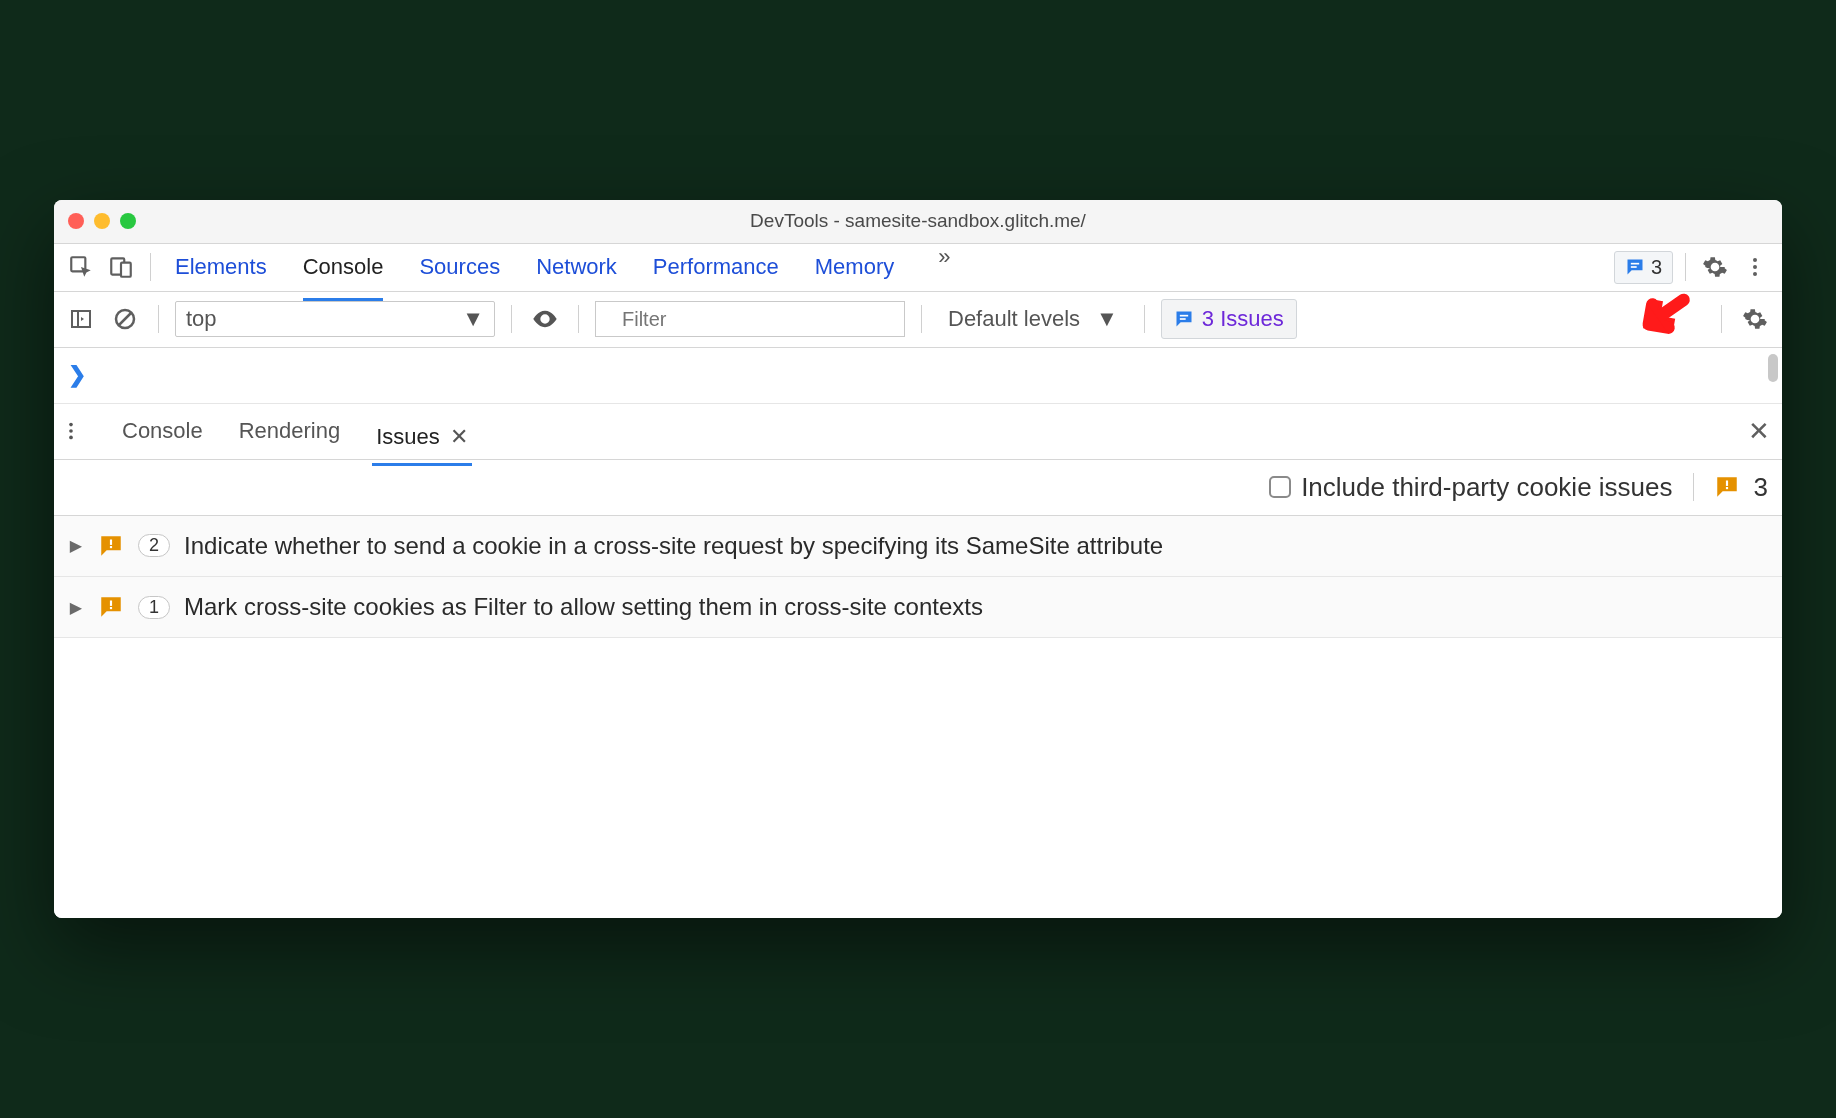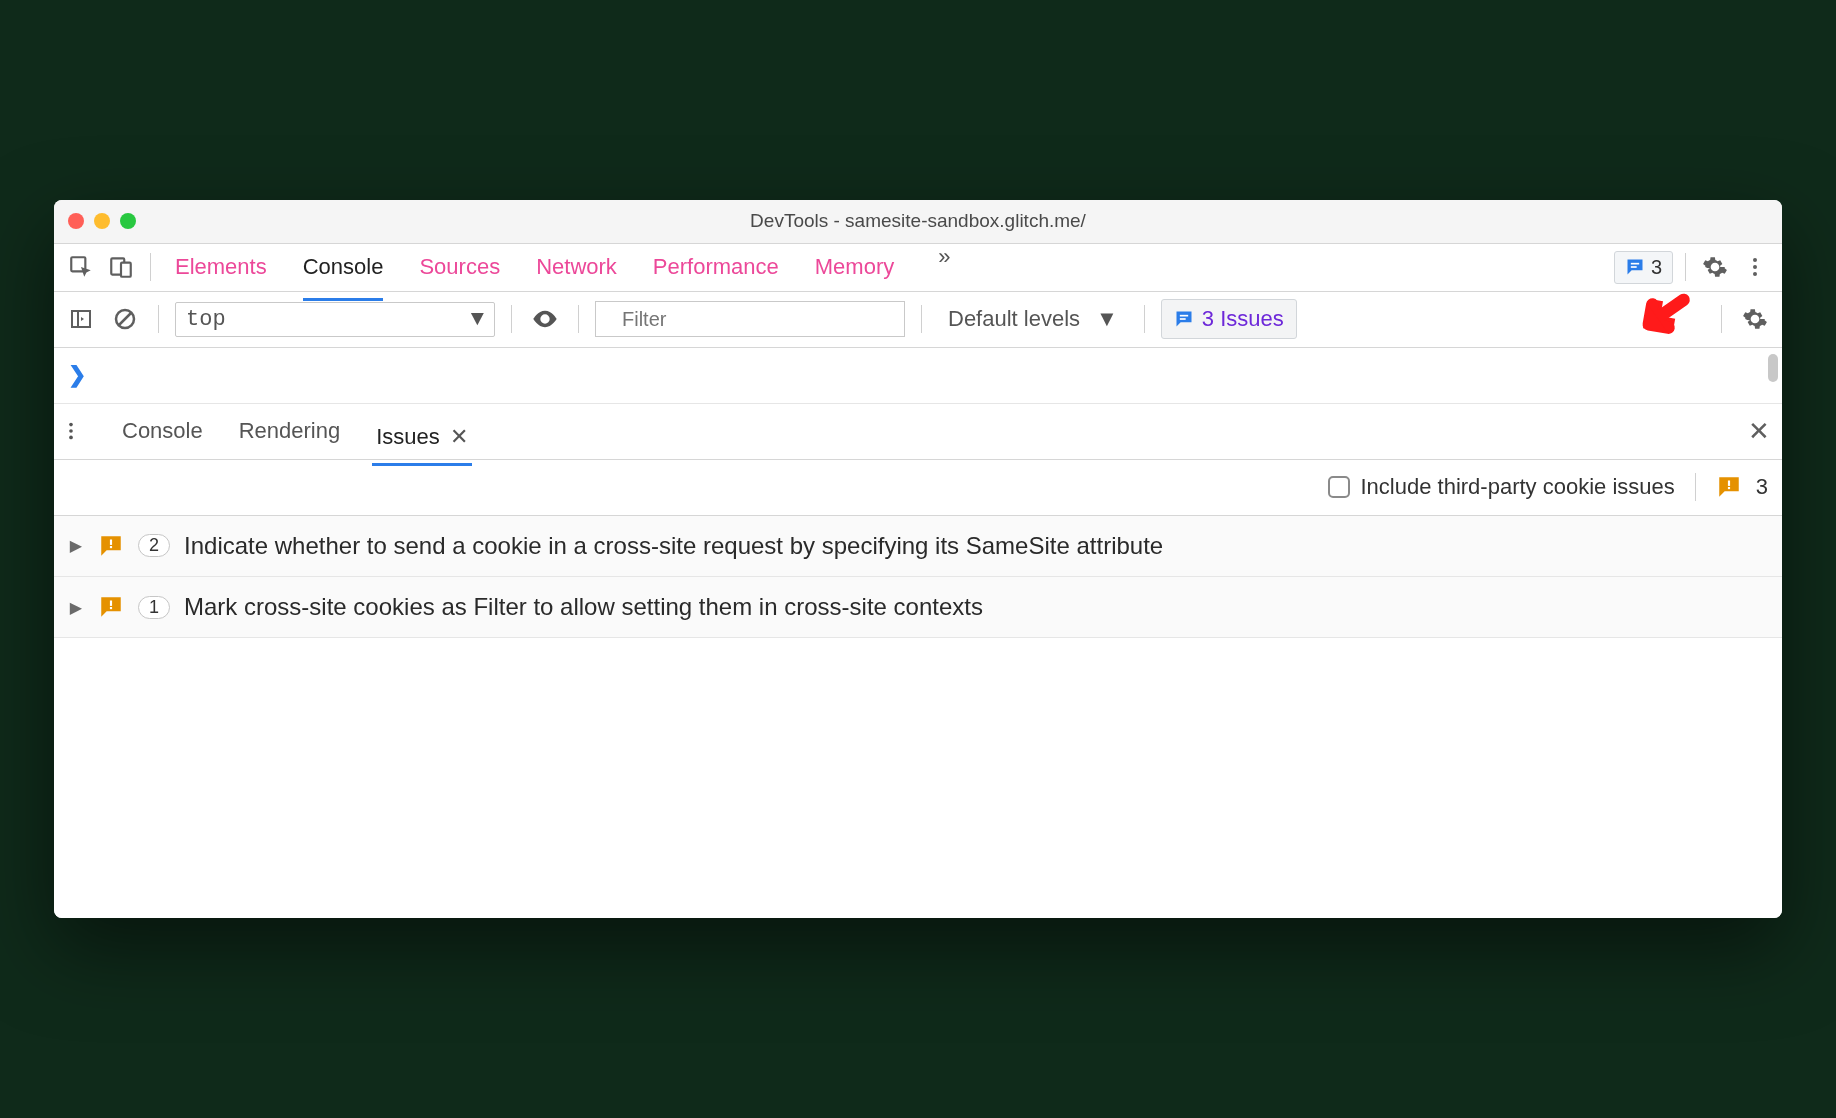--- a/index.html
+++ b/index.html
@@ -44,40 +44,40 @@
     display: flex;
     align-items: center;
     padding: 0 10px;
     gap: 6px;
     font-size: 22px;
     color: #5a5a5a;
   }
   .icon-btn { width: 34px; height: 34px; display:flex; align-items:center; justify-content:center; color:#5f5f5f; cursor:pointer; }
   .vsep { width:1px; height:28px; background:#d0d0d0; margin:0 6px; }
   .tabs { display:flex; gap:36px; padding-left:12px; flex:1; }
-  .tab { color:#ec4899; cursor:pointer; padding:10px 0; }
+  .tab { color:#1d4ed8; cursor:pointer; padding:10px 0; }
   .tab.active { color:#222; border-bottom:3px solid #2b7de9; margin-bottom:-11px; font-weight:500;}
   .chevmore { color:#555; padding:0 8px; }
   .issue-pill {
     display:flex; align-items:center; gap:6px;
     background:#f4f6f8; border:1px solid #d2d6da; border-radius:3px;
     padding:4px 10px; color:#333; font-size:20px;
   }
   .chat-icon { color:#2b7de9; }
   .gear { color:#5f5f5f; }
   .kebab { color:#5f5f5f; }
   .toolbar-sub {
     height:56px; border-bottom:1px solid #d6d6d6;
     display:flex; align-items:center; padding:0 10px; gap:10px;
     font-size:22px; color:#555;
   }
   .ctx-select {
     display:flex; align-items:center; gap:10px;
     border:1px solid #c9c9c9; padding:4px 10px; border-radius:2px;
-    width:320px; justify-content:space-between;font-family:Liberation Mono, monospace;
+    width:320px; justify-content:space-between;
   }
   .eye { color:#555; }
   .filter-input {
     border:1px solid #c9c9c9; height:36px; width:310px;
     padding:0 26px; font-size:20px; color:#333;
   }
   .levels { display:flex; align-items:flex-end; gap:16px; padding:0 10px;}
   .issues-btn {
     display:flex; align-items:center; gap:8px;
     background:#f3f4f5; border:1px solid #d2d6da; border-radius:3px;
@@ -92,21 +92,21 @@
     font-size:22px; color:#555;
   }
   .drawer-kebab { width:30px; text-align:center;}
   .drawer-tab { padding:13px 4px; cursor:pointer;}
   .drawer-tab.active { color:#222; border-bottom:3px solid #2b7de9; margin-bottom:-14px;}
   .tab-close { color:#555; margin-left:4px;}
   .drawer-right { margin-left:auto; display:flex; align-items:center; gap:14px;}
   .drawer-filterbar {
     height:56px; border-bottom:1px solid #d6d6d6;
     display:flex; align-items:center; justify-content:flex-end;
-    padding:0 14px; gap:14px; font-size:22px; color:#333;
+    padding:0 14px; gap:14px; font-size:26px; color:#333;
   }
   .chk { width:22px; height:22px; border:2px solid #8a8a8a; border-radius:5px; display:inline-block;}
   .warn-icon { color:#e59100; }
   .count-right { color:#333; }
   .issue-row {
     border-bottom:1px solid #e6e6e6; background:#fafafa;
     display:flex; align-items:center; gap:14px;
     padding:14px 14px; font-size:24px; color:#2a2a2a;
   }
   .tri { color:#6a6a6a; font-size:16px; width:16px; text-align:center;}

